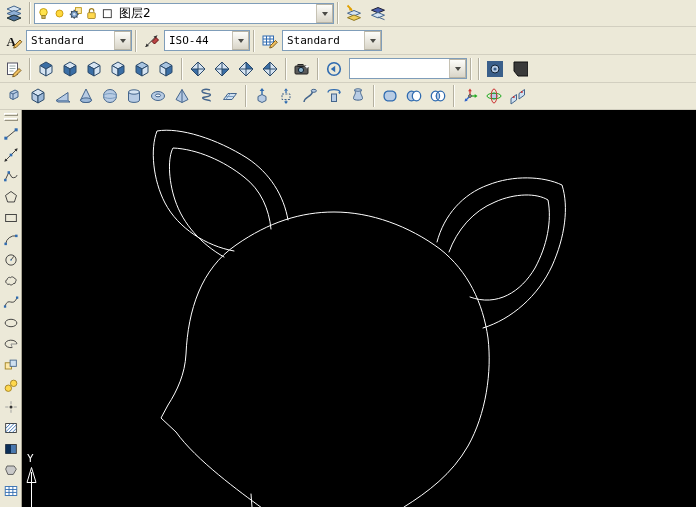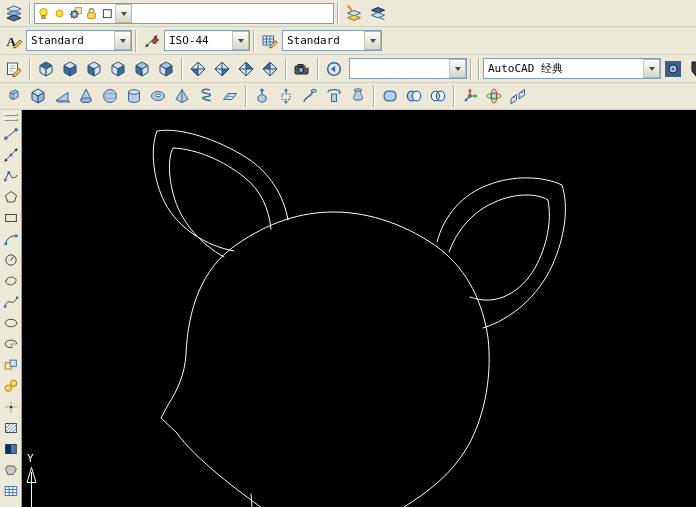--- a/index.html
+++ b/index.html
@@ -81,20 +81,21 @@
         <svg width="15" height="15" viewBox="0 0 18 18">
           <rect x="4.5" y="8" width="9" height="7" rx="1" fill="#ffd84d" stroke="#a08020"></rect>
           <path d="M6.5 8V5.8a2.6 2.6 0 0 1 5.2 0V7" fill="none" stroke="#a08020" stroke-width="1.5"></path>
         </svg>
       </span>
     <span class="lglyph">
         <svg width="15" height="15" viewBox="0 0 18 18">
           <rect x="4" y="4.5" width="9.5" height="9.5" fill="#fff" stroke="#222"></rect>
         </svg>
       </span>
+    <span class="val cjk">图层2</span>
     <span class="dd">
         <i class="tri"></i>
       </span>
   </div>
   <span class="vsep"></span>
   <span class="tbtn">
       <svg width="18" height="18" viewBox="0 0 18 18">
         <path d="M9 6.5l6.5 2.7L9 11.9 2.5 9.2Z" fill="#d6e4f2" stroke="#44658c"></path>
         <path d="M9 11l6.5 2.7L9 16.4 2.5 13.7Z" fill="#f0d060" stroke="#907820"></path>
         <path d="M2.5 1.5L6.8 5.8" stroke="#e0a000" stroke-width="1.8"></path>
@@ -254,26 +255,20 @@
       </span>
     </span>
   <div class="combo" style="width:118px;margin-left:3px">
     <span class="val"></span>
     <span class="dd">
         <i class="tri"></i>
       </span>
   </div>
   <span class="vsep"></span>
   <span class="vsep"></span>
-  <div class="combo" style="width:178px">
-    <span class="val">AutoCAD 经典</span>
-    <span class="dd">
-        <i class="tri"></i>
-      </span>
-  </div>
   <span class="tbtn">
       <svg width="18" height="18" viewBox="0 0 18 18">
         <rect x="1" y="1" width="16" height="16" fill="#3a5f8a"></rect>
         <circle cx="9" cy="9" r="4" fill="#b8cce4" stroke="#123"></circle>
         <circle cx="9" cy="9" r="1.6" fill="#3a5f8a"></circle>
         <g stroke="#b8cce4" stroke-width="1.6">M9 2.2v2.2M9 14.3v2.2M2.2 9h2.2M14.3 9h2.2M3.8 3.8l1.6 1.6M12.6 12.6l1.6 1.6M14.2 3.8l-1.6 1.6M5.4 12.6l-1.6 1.6</g>
       </svg>
     </span>
   <span class="tbtn">
       <svg width="18" height="18" viewBox="0 0 18 18">

